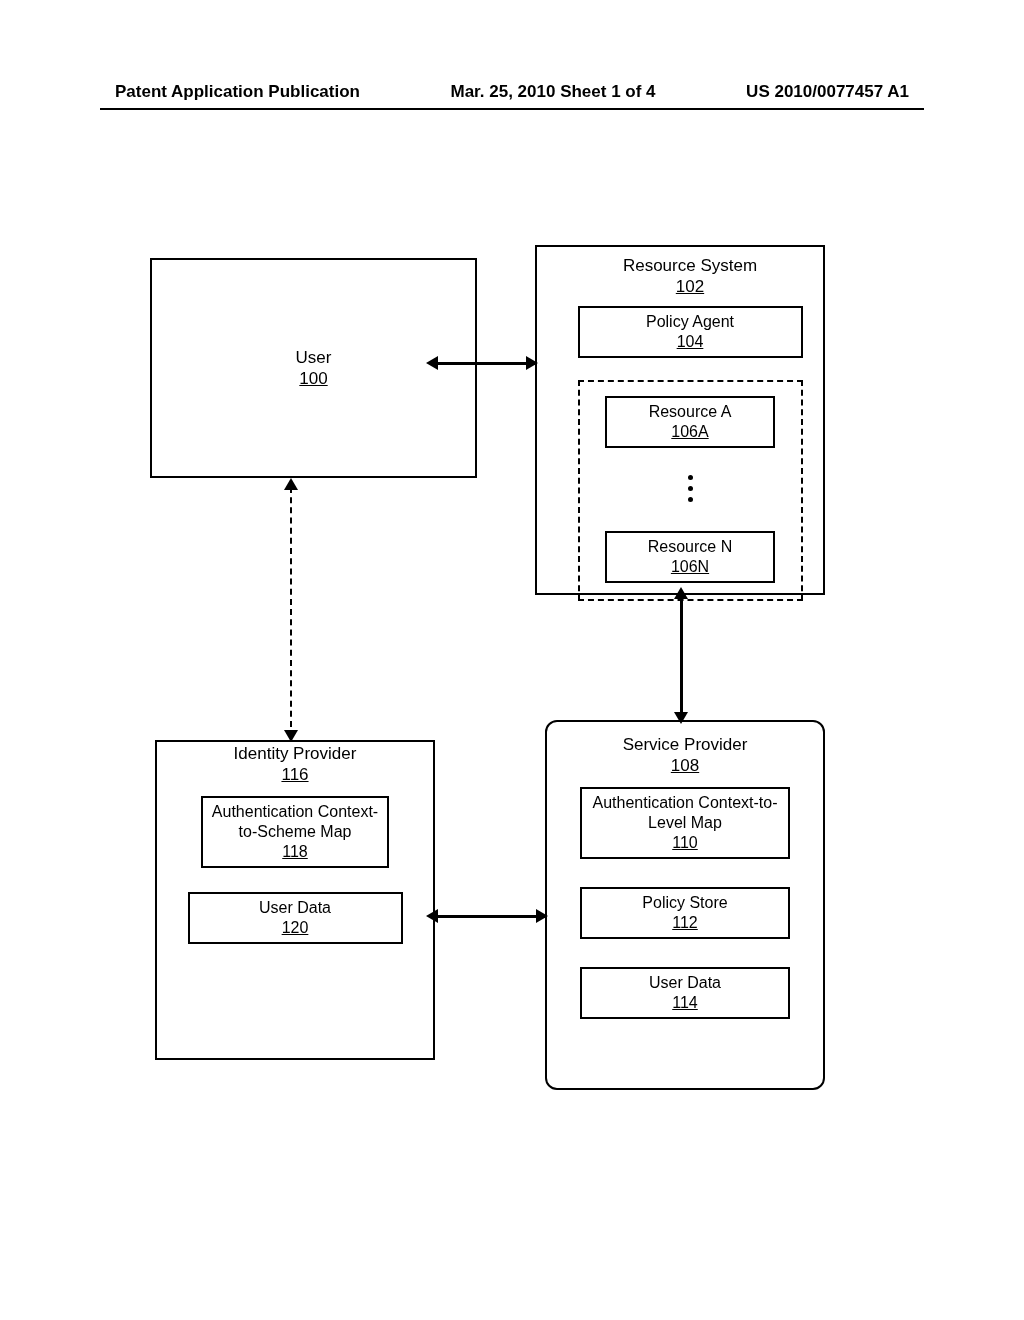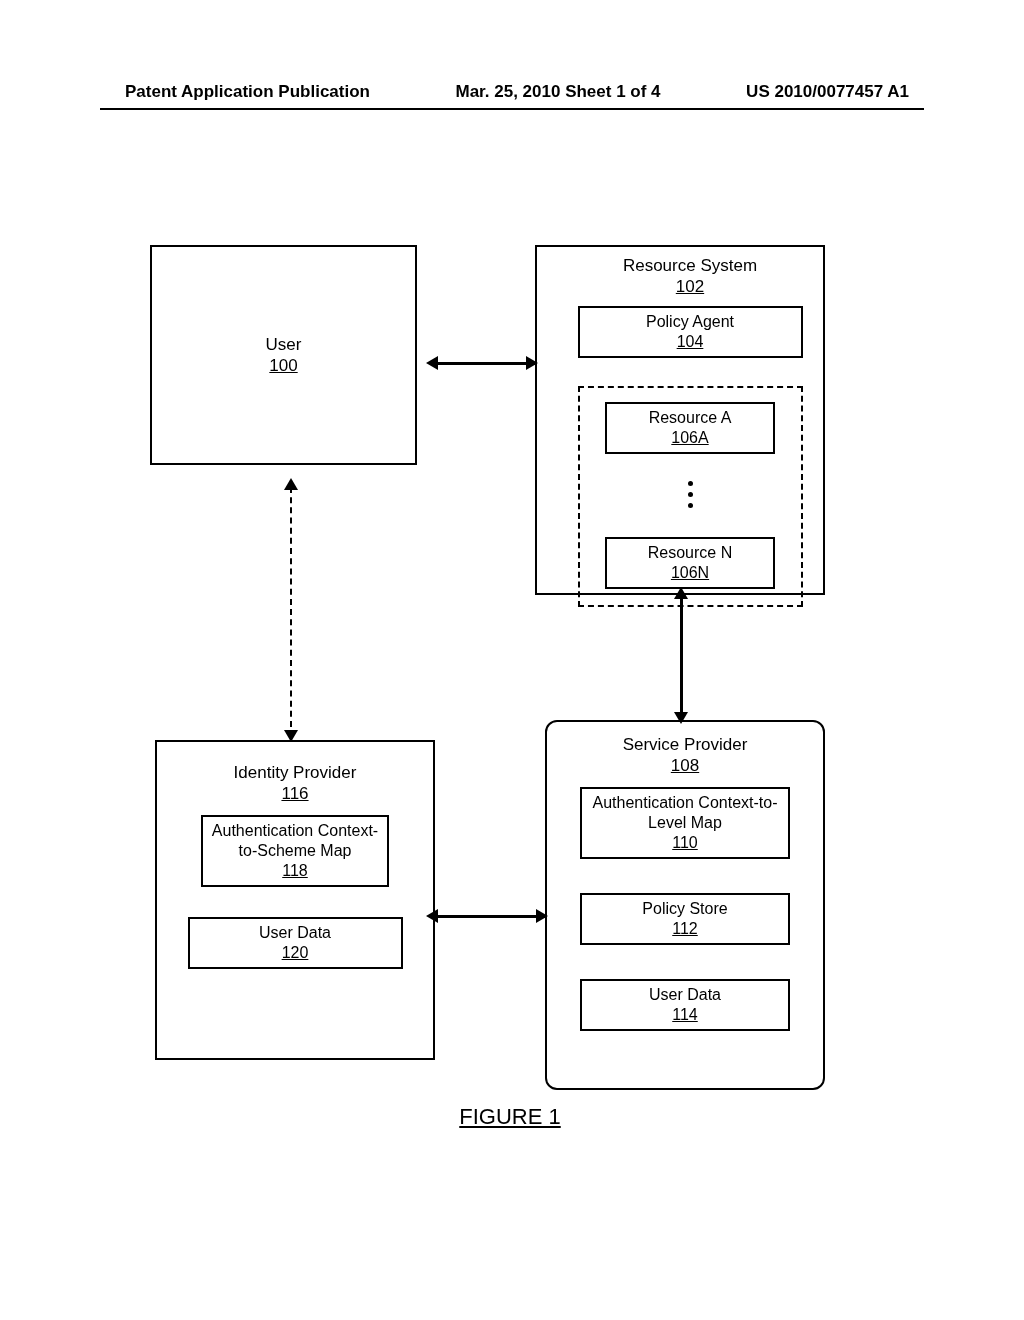--- a/index.html
+++ b/index.html
@@ -6,21 +6,21 @@
   body {
     font-family: Arial, Helvetica, sans-serif;
     background: #fff;
     width: 1024px;
     height: 1320px;
     position: relative;
   }
   .page-header {
     position: absolute;
     top: 82px;
-    left: 10px;
+    left: 0;
     right: 0;
     padding: 0 115px 6px 115px;
     display: flex;
     justify-content: space-between;
     font-size: 17px;
     font-weight: bold;
   }
   .page-header .left { }
   .page-header .center { }
   .page-header .right { }
@@ -53,29 +53,29 @@
     font-size: 17px;
     line-height: 1.25;
   }
   .inner-box {
     border: 2px solid #000;
     background: #fff;
     text-align: center;
     font-size: 16px;
     line-height: 1.25;
     padding: 4px 8px;
-    margin: 16px auto;
+    margin: 10px auto;
   }
   .label-with-ref .name { display: block; }
   .label-with-ref .ref { display: inline-block; text-decoration: underline; }
 
   
   #user-box {
-    left: 0; top: 5px;
-    width: 267px; height: 220px;
+    left: 0; top: 18px;
+    width: 327px; height: 220px;
     justify-content: center;
   }
   #user-box .content { }
 
   
   #resource-system {
     left: 385px; top: 5px;
     width: 290px; height: 350px;
     padding-top: 8px;
     padding-left: 20px;
@@ -109,21 +109,21 @@
     flex-direction: column;
     align-items: center;
     gap: 6px;
   }
   .dot { width: 5px; height: 5px; background: #000; border-radius: 50%; }
 
   
   #identity-provider {
     left: 5px; top: 500px;
     width: 280px; height: 320px;
-    padding-top: 20px;
+    padding-top: 1px;
   }
   #idp-auth-map { width: 188px; }
   #idp-user-data { width: 215px; margin-top: 14px; }
 
   
   #service-provider {
     left: 395px; top: 480px;
     width: 280px; height: 370px;
     padding-top: 12px;
     border-radius: 12px;
@@ -272,17 +272,14 @@
   <div class="arrow-head ah-down" style="left:524px; top:472px;"></div>
 
   <div class="arrow harrow" style="left:285px; top:675px; width:110px;"></div>
   <div class="arrow-head ah-left" style="left:276px; top:669px;"></div>
   <div class="arrow-head ah-right" style="left:386px; top:669px;"></div>
 
   <div class="dashed-varrow" style="left:140px; top:247px; height:240px;"></div>
   <div class="arrow-head ah-up" style="left:134px; top:238px;"></div>
   <div class="arrow-head ah-down" style="left:134px; top:490px;"></div>
 
-  <div class="figure-caption">
-    <span>FIGURE 1</span>
-  </div>
 
 </div>
 
 </body></html>

